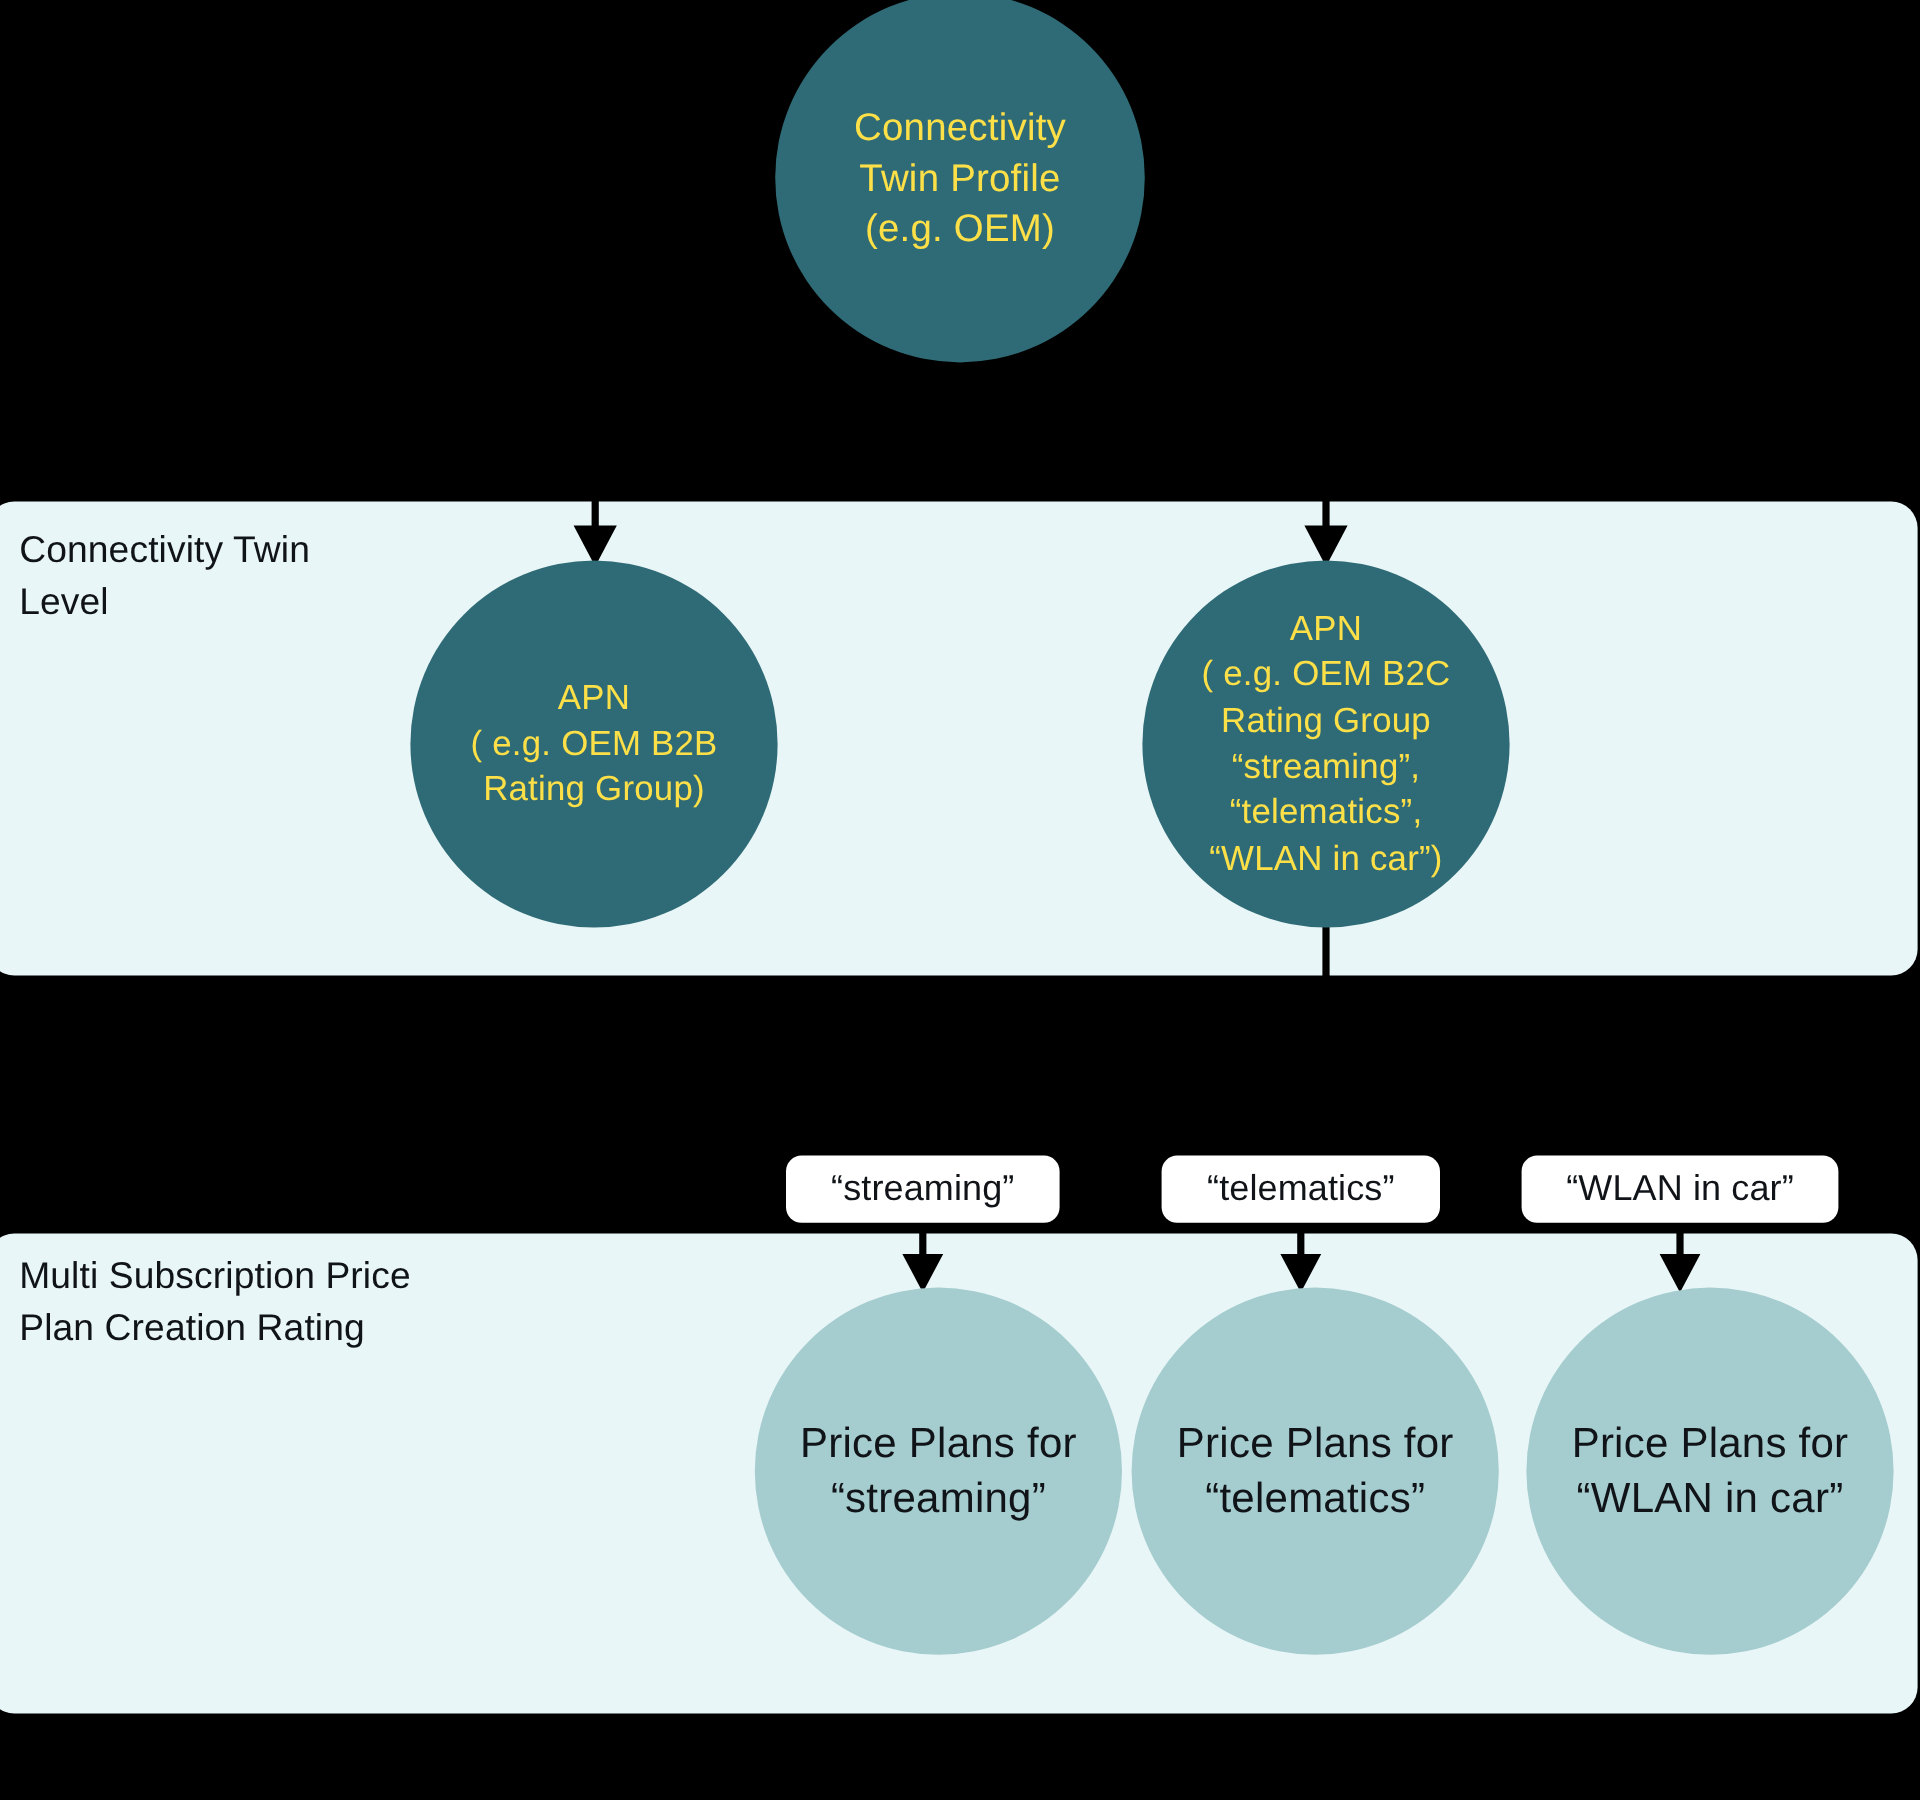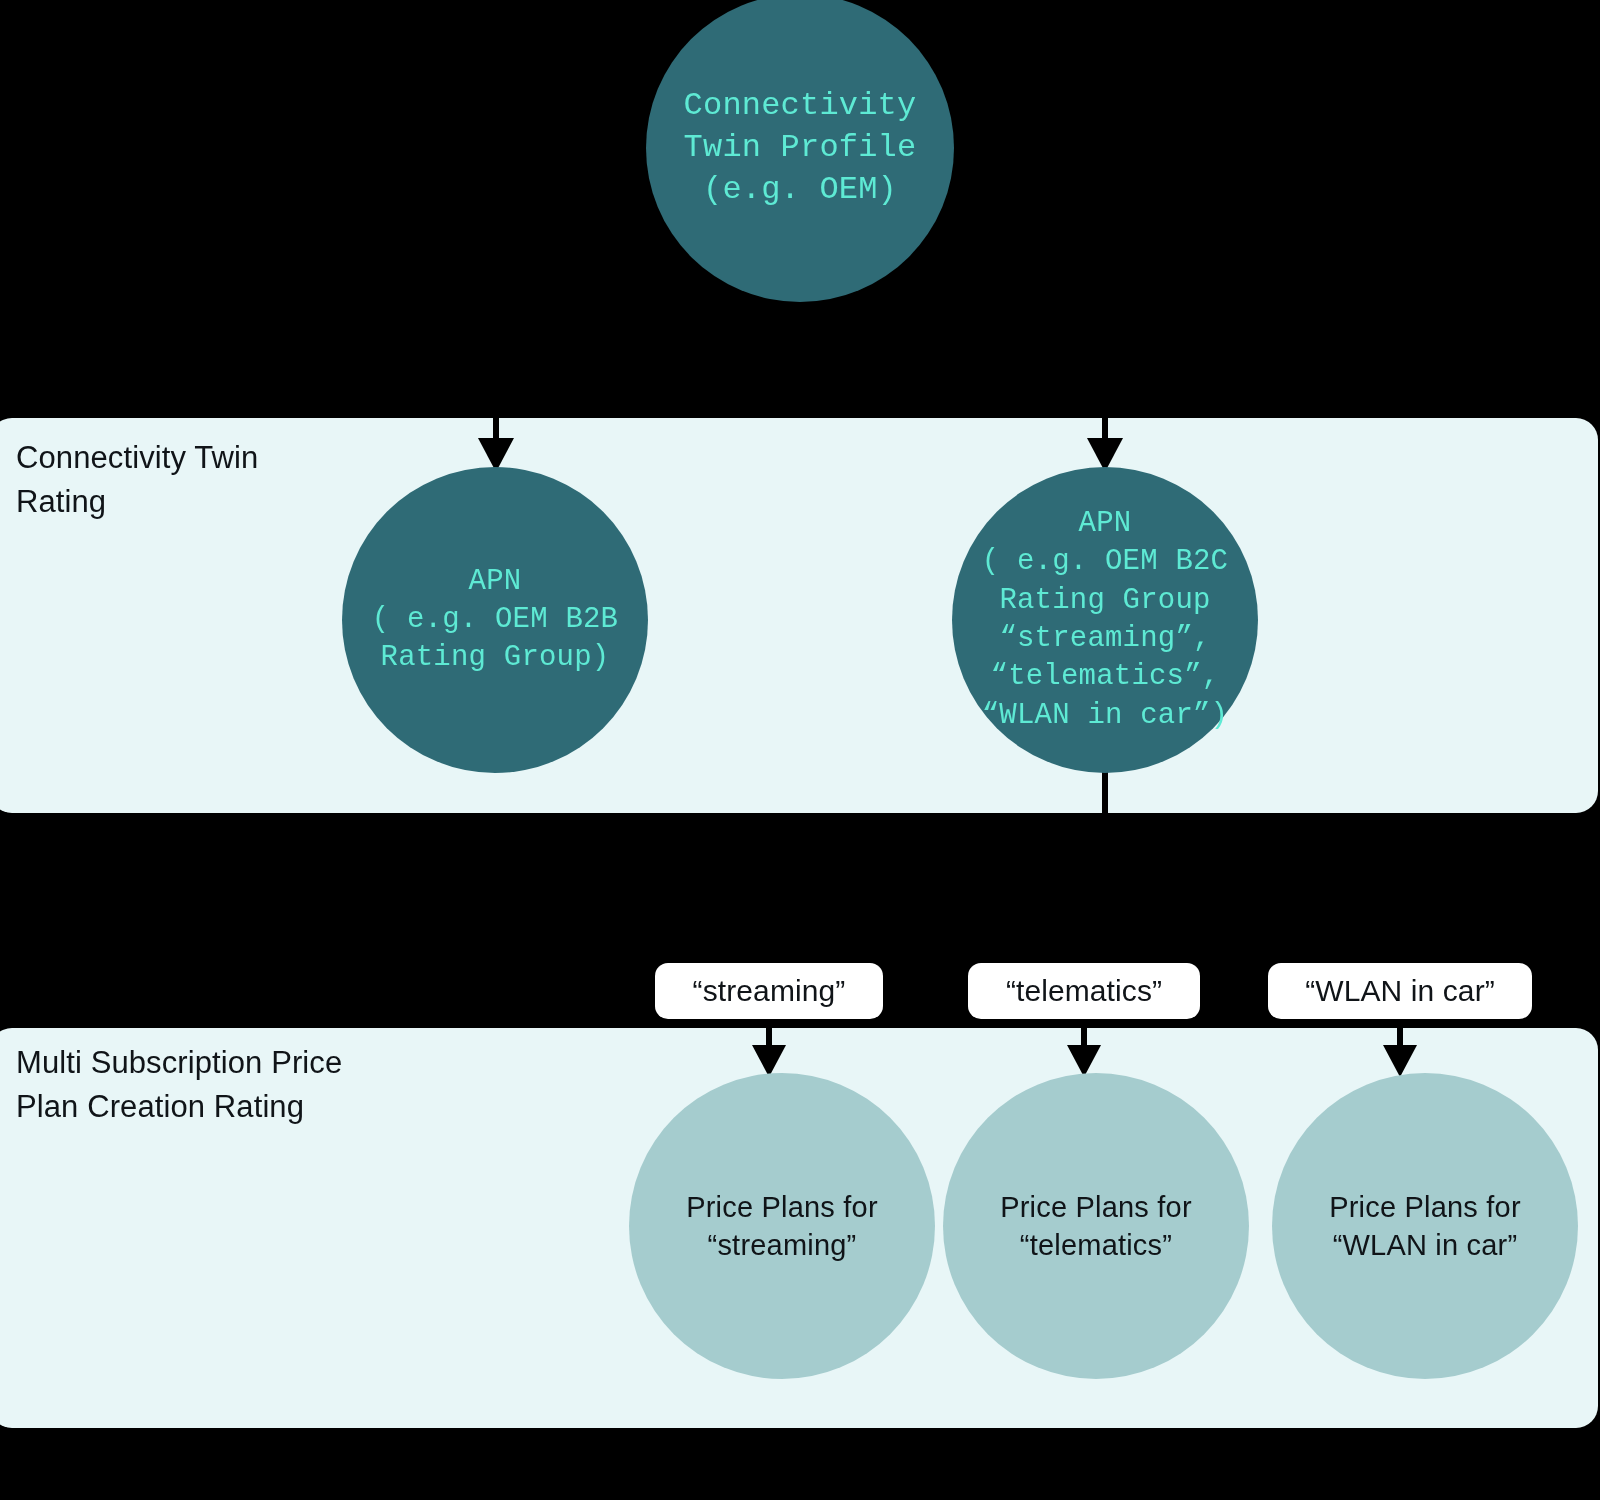--- a/index.html
+++ b/index.html
@@ -66,22 +66,21 @@
   }
   .circle .circle-text {
     white-space: pre-line;
     line-height: 1.32;
     letter-spacing: 0.2px;
   }
   .circle.dark {
     background: #2F6B76;
   }
   .circle.dark .circle-text {
-    color: #5eead4;
-    font-family: Liberation Mono, monospace;
+    color: #fde047;
   }
   .circle.light {
     background: #A5CCCE;
   }
   .circle.light .circle-text {
     color: #101418;
   }
 
   #circle-root {
     left: 646px;
@@ -118,21 +117,21 @@
     top: 1073px;
     width: 306px;
     height: 306px;
   }
   #circle-pp-wlan {
     left: 1272px;
     top: 1073px;
     width: 306px;
     height: 306px;
   }
-  .circle.light .circle-text { font-size: 29px; }
+  .circle.light .circle-text { font-size: 35px; }
 
   
   .pill {
     position: absolute;
     background: #FFFFFF;
     border-radius: 13px;
     color: #101418;
     font-size: 30px;
     display: flex;
     align-items: center;
@@ -165,21 +164,21 @@
     width: 6px;
   }
 </style>
 </head>
 <body>
 
 <div id="canvas">
 
   <div class="panel" id="panel-twin">
     <div class="panel-label">Connectivity Twin
-Rating</div>
+Level</div>
   </div>
 
   <div class="panel" id="panel-price">
     <div class="panel-label">Multi Subscription Price
 Plan Creation Rating</div>
   </div>
 
   <svg class="conn" style="left:460px; top:300px; width:72px; height:180px;" viewBox="0 0 72 180">
     <line x1="36" y1="0" x2="36" y2="150"></line>
     <polygon points="36,172 18,138 54,138"></polygon>

